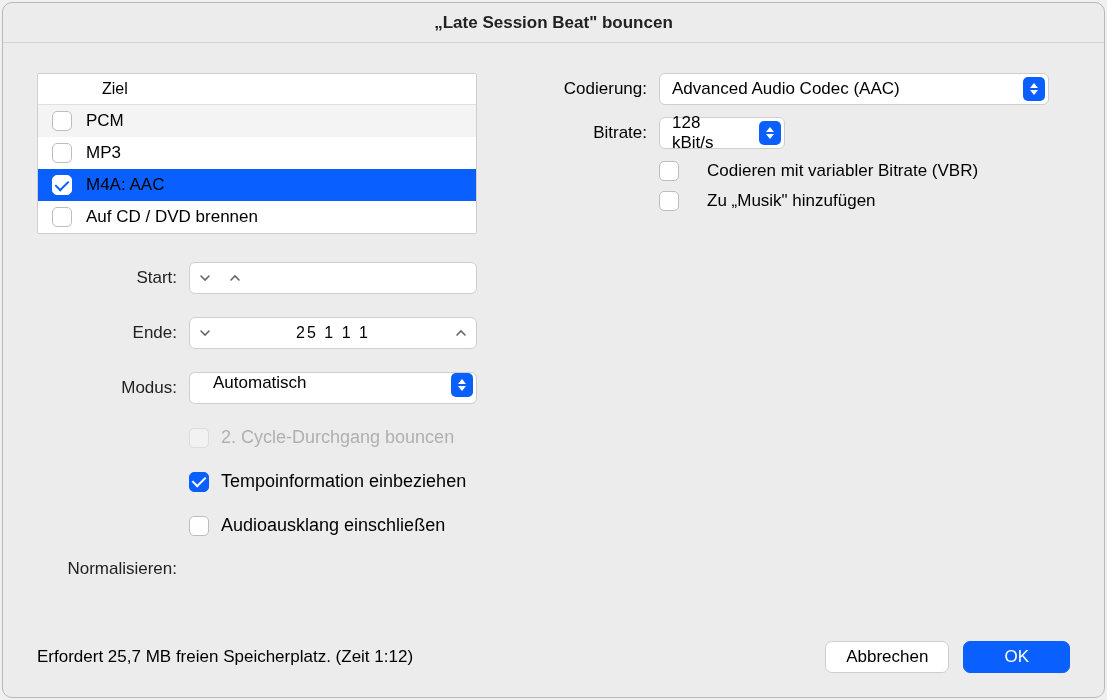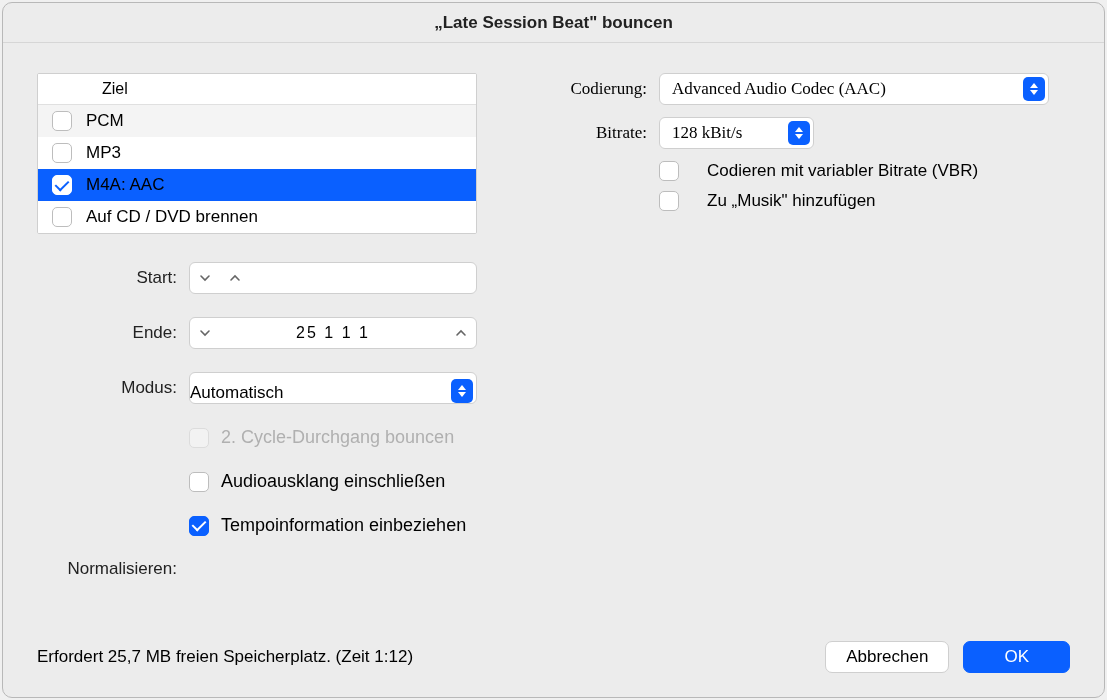--- a/index.html
+++ b/index.html
@@ -138,26 +138,26 @@
       flex: 1;
       text-align: center;
       font-size: 16px;
       letter-spacing: 2px;
       font-variant-numeric: tabular-nums;
     }
 
     .dropdown {
       flex: 1;
       display: flex;
-      align-items: flex-end;
+      align-items: flex-start;
       border: 1px solid #cfcfcf;
       border-radius: 6px;
       background: #fff;
       height: 32px;
-      padding-left: 0;
+      padding-left: 23px;
       cursor: default;
       position: relative;
     }
     .dropdown-text { flex: 1; font-size: 17px; }
     .dropdown-caret {
       width: 22px;
       height: 24px;
       margin-right: 3px;
       background: #0a60ff;
       border-radius: 5px;
@@ -176,40 +176,39 @@
       margin-left: 152px;
       font-size: 18px;
     }
     .check-row.disabled { color: #b0b0b0; }
 
     .right-row {
       display: flex;
       align-items: center;
       gap: 12px;
       margin-bottom: 12px;
-      font-family: Liberation Serif, serif;
     }
     .right-row .label {
       width: 110px;
       text-align: right;
       font-size: 17px;
     }
     .right-dropdown {
       display: flex;
       align-items: center;
       border: 1px solid #cfcfcf;
       border-radius: 6px;
       background: #fff;
       height: 32px;
       padding-left: 12px;
       cursor: default;
       gap: 27px;
     }
     .right-dropdown.wide { width: 390px; }
-    .right-dropdown.narrow { width: 155px; }
+    .right-dropdown.narrow { width: 126px; }
     .right-dropdown .dropdown-text { flex: 1; font-size: 17px; }
     .right-check-row {
       display: flex;
       align-items: flex-end;
       gap: 28px;
       margin-left: 122px;
       font-size: 17px;
       margin-bottom: 10px;
     }
 
@@ -317,26 +316,26 @@
                 </svg>
             </span>
           </div>
         </div>
 
         <div class="check-row disabled">
           <span class="checkbox disabled"></span>
           <span>2. Cycle-Durchgang bouncen</span>
         </div>
         <div class="check-row">
+          <span class="checkbox checked"></span>
+          <span>Tempoinformation einbeziehen</span>
+        </div>
+        <div class="check-row">
           <span class="checkbox"></span>
           <span>Audioausklang einschließen</span>
-        </div>
-        <div class="check-row">
-          <span class="checkbox checked"></span>
-          <span>Tempoinformation einbeziehen</span>
         </div>
 
         <div class="form-row">
           <div class="label">Normalisieren:</div>
         </div>
 
       </div>
     </div>
 
     <div class="right-col">

